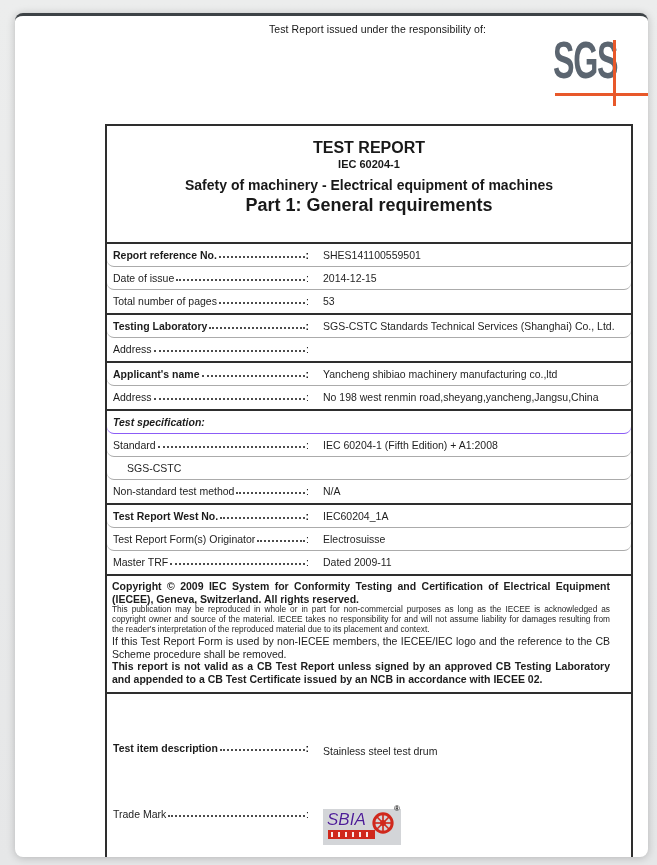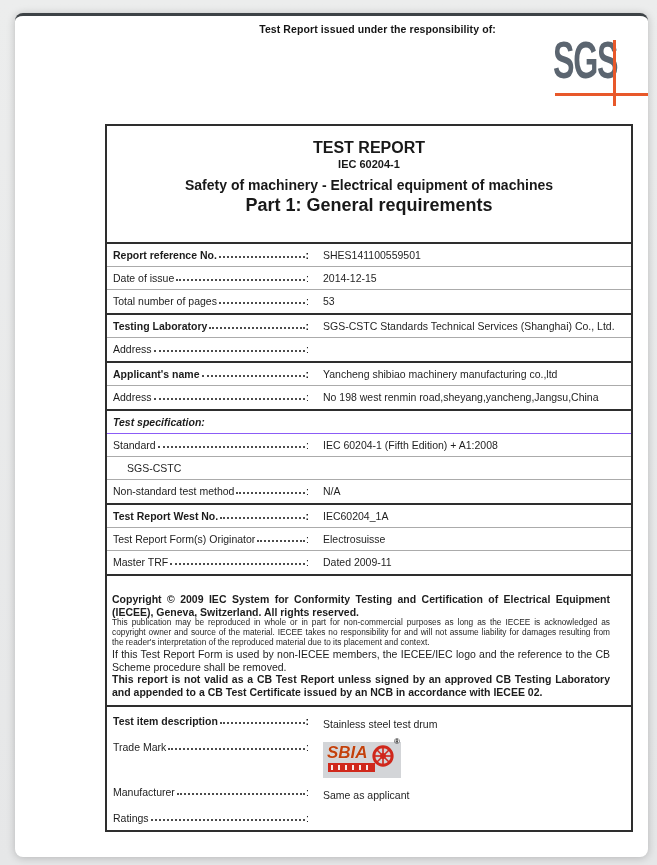--- a/index.html
+++ b/index.html
@@ -3,67 +3,67 @@
 <meta charset="utf-8">
 <style>
   html,body{margin:0;padding:0;background:#dfe1e3;}
   .canvas{position:relative;width:657px;height:865px;background:linear-gradient(180deg,#eceded 0%,#e6e7e8 100%);
           font-family:"Liberation Sans",sans-serif;color:#1c1c1c;overflow:hidden;}
   .page{position:absolute;left:15px;top:13px;width:633px;height:841px;background:#ffffff;
         border-radius:8px;border-top:3px solid #3d4246;box-shadow:0 1px 8px rgba(0,0,0,.22);overflow:hidden;}
 
   
   .resp-line{position:absolute;top:7px;left:12px;right:0;text-align:center;padding-left:80px;
-             font-size:10.5px;font-weight:bold;color:#151515;letter-spacing:.1px;}
+             font-size:10.5px;font-weight:normal;color:#151515;letter-spacing:.1px;}
   .sgs-logo{position:absolute;top:0;left:0;width:100%;height:110px;}
   .sgs-text{position:absolute;left:538px;top:18px;font-size:52px;font-weight:bold;color:#5b6570;
             letter-spacing:-2px;transform:scaleX(.62);transform-origin:left top;line-height:1;}
   .sgs-vline{position:absolute;left:598px;top:24px;width:3px;height:66px;background:#e8582a;}
   .sgs-hline{position:absolute;left:540px;top:77px;width:93px;height:3px;background:#e8582a;}
 
   
   .report-table{position:absolute;left:90px;top:108px;width:528px;border:2px solid #2e2e2e;
                 box-sizing:border-box;background:#fff;}
   .section{border-bottom:2px solid #2e2e2e;}
   .section:last-child{border-bottom:none;}
 
   .sec-title{text-align:center;padding:13px 6px 26px;}
   .t-line{font-weight:bold;color:#191919;}
   .t-line-1{font-size:16px;margin-bottom:1px;}
   .t-line-2{font-size:11px;margin-bottom:7px;}
   .t-line-3{font-size:14px;margin-bottom:2px;}
   .t-line-4{font-size:18px;}
 
   .row{display:flex;align-items:flex-start;min-height:23px;padding:5px 6px 0 6px;
-       border-bottom:1px solid #ababab;box-sizing:border-box;font-size:10.5px;}
+       border-bottom:1px solid #ababab;box-sizing:border-box;font-size:10.5px;border-radius:7px;}
   .row:last-child{border-bottom:none;}
   .row.bold .label-text,.row.bold .dots,.row.bold .colon{font-weight:bold;}
   .cell-label{width:196px;flex:none;display:flex;align-items:flex-start;}
   .label-text{white-space:nowrap;}
   .dots{flex:1 1 auto;min-width:6px;border-bottom:2px dotted #4c4c4c;align-self:flex-end;
         margin:0 1px 3px 2px;}
   .colon::before{content:":";}
   .cell-value{flex:1;padding-left:14px;color:#1f1f1f;}
   .row.header-only{border-bottom:1px solid #8b5cf6;font-style:italic;}
 
-  .sec-copyright{padding:4px 21px 7px 5px;margin-top:13px;}
+  .sec-copyright{padding:4px 21px 7px 5px;}
   .para{text-align:justify;color:#1d1d1d;}
   .para-bold{font-size:10.5px;font-weight:bold;line-height:1.2;}
   .para-small{font-size:8.3px;line-height:1.2;color:#262626;}
   .para-regular{font-size:10.5px;line-height:1.2;}
 
   
-  .sec-item .row{border-bottom:none;min-height:26px;padding-top:8px;}
+  .sec-item .row{border-bottom:none;min-height:26px;padding-top:8px;margin-top:40px;}
   .sec-item .cell-value{padding-top:3px;}
   .sec-item .row-ratings{padding-bottom:6px;}
 
   
   .tm-box{position:relative;width:78px;height:36px;background:#d3d5d8;margin-top:-2px;}
-  .tm-sbia{position:absolute;left:4px;top:1px;font-size:17px;font-style:italic;font-weight:bold;
-           color:#c2410c;letter-spacing:0px;text-shadow:0 0 1px #ffffff;}
+  .tm-sbia{position:absolute;left:4px;top:1px;font-size:17px;font-style:italic;font-weight:normal;
+           color:#4c1d95;letter-spacing:0px;text-shadow:0 0 1px #ffffff;}
   .tm-band{position:absolute;left:5px;top:21px;width:47px;height:9px;background:#d0281c;
            background-image:repeating-linear-gradient(90deg,rgba(255,255,255,.9) 0 2px,rgba(255,255,255,0) 2px 7px);
            background-position:3px 2px;background-size:calc(100% - 6px) 5px;background-repeat:no-repeat;}
   .tm-wheel{position:absolute;right:7px;top:3px;}
   .tm-reg{position:absolute;right:1px;top:-5px;font-size:8px;font-weight:bold;color:#111;}
 </style>
 </head>
 <body>
 
 <div class="canvas">

